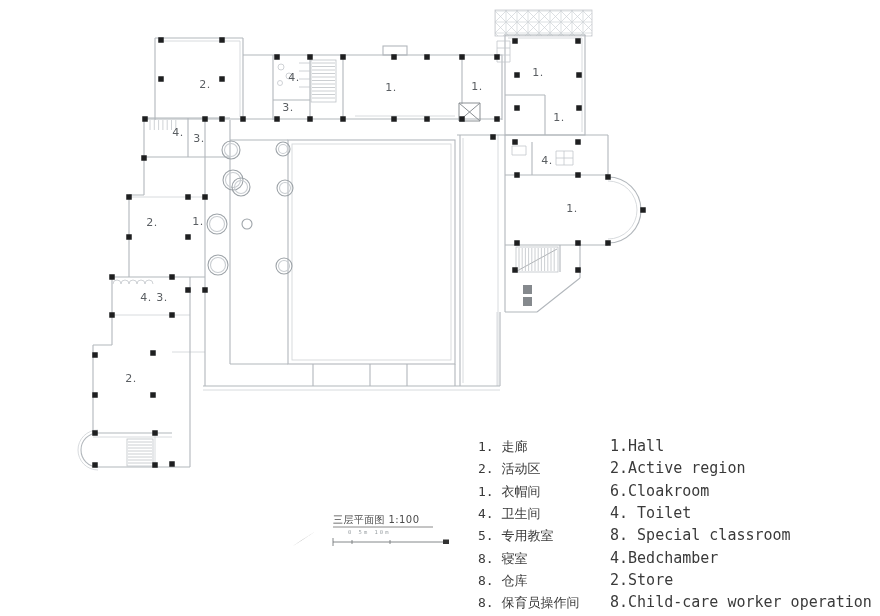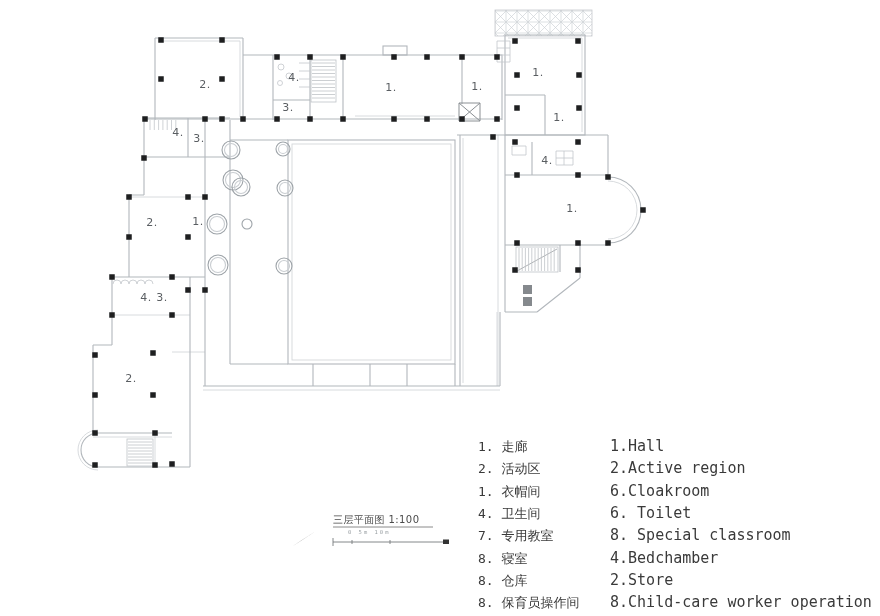--- a/index.html
+++ b/index.html
@@ -271,20 +271,20 @@
       <span class="room-label" style="left: 131px; top: 378px;">2.</span>
     </div>
 
   <span class="plan-title">三层平面图 1:100</span>
   <span class="scale-note">0 5m 10m</span>
 
   <div class="legend" id="legend">
       <div class="legend-row"><span class="lg-cn">1. 走廊</span><span class="lg-en">1.Hall</span></div>
       <div class="legend-row"><span class="lg-cn">2. 活动区</span><span class="lg-en">2.Active region</span></div>
       <div class="legend-row"><span class="lg-cn">1. 衣帽间</span><span class="lg-en">6.Cloakroom</span></div>
-      <div class="legend-row"><span class="lg-cn">4. 卫生间</span><span class="lg-en">6. Toilet</span></div>
-      <div class="legend-row"><span class="lg-cn">7. 专用教室</span><span class="lg-en">8. Special classroom</span></div>
+      <div class="legend-row"><span class="lg-cn">4. 卫生间</span><span class="lg-en">4. Toilet</span></div>
+      <div class="legend-row"><span class="lg-cn">5. 专用教室</span><span class="lg-en">8. Special classroom</span></div>
       <div class="legend-row"><span class="lg-cn">8. 寝室</span><span class="lg-en">4.Bedchamber</span></div>
       <div class="legend-row"><span class="lg-cn">8. 仓库</span><span class="lg-en">2.Store</span></div>
       <div class="legend-row"><span class="lg-cn">8. 保育员操作间</span><span class="lg-en">8.Child-care worker operation room</span></div>
     </div>
 
 </div>
 
 </body></html>

